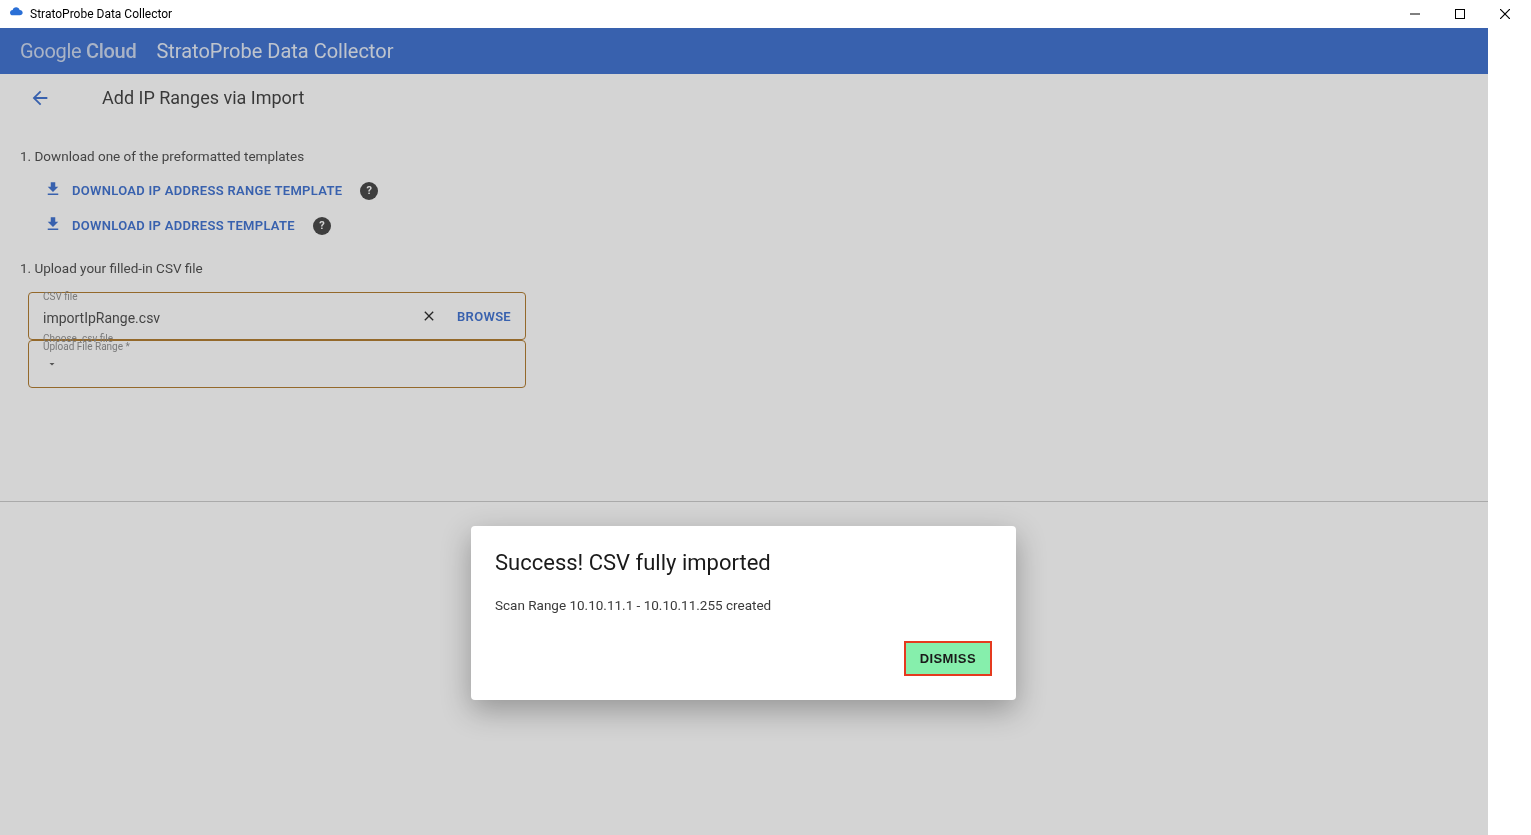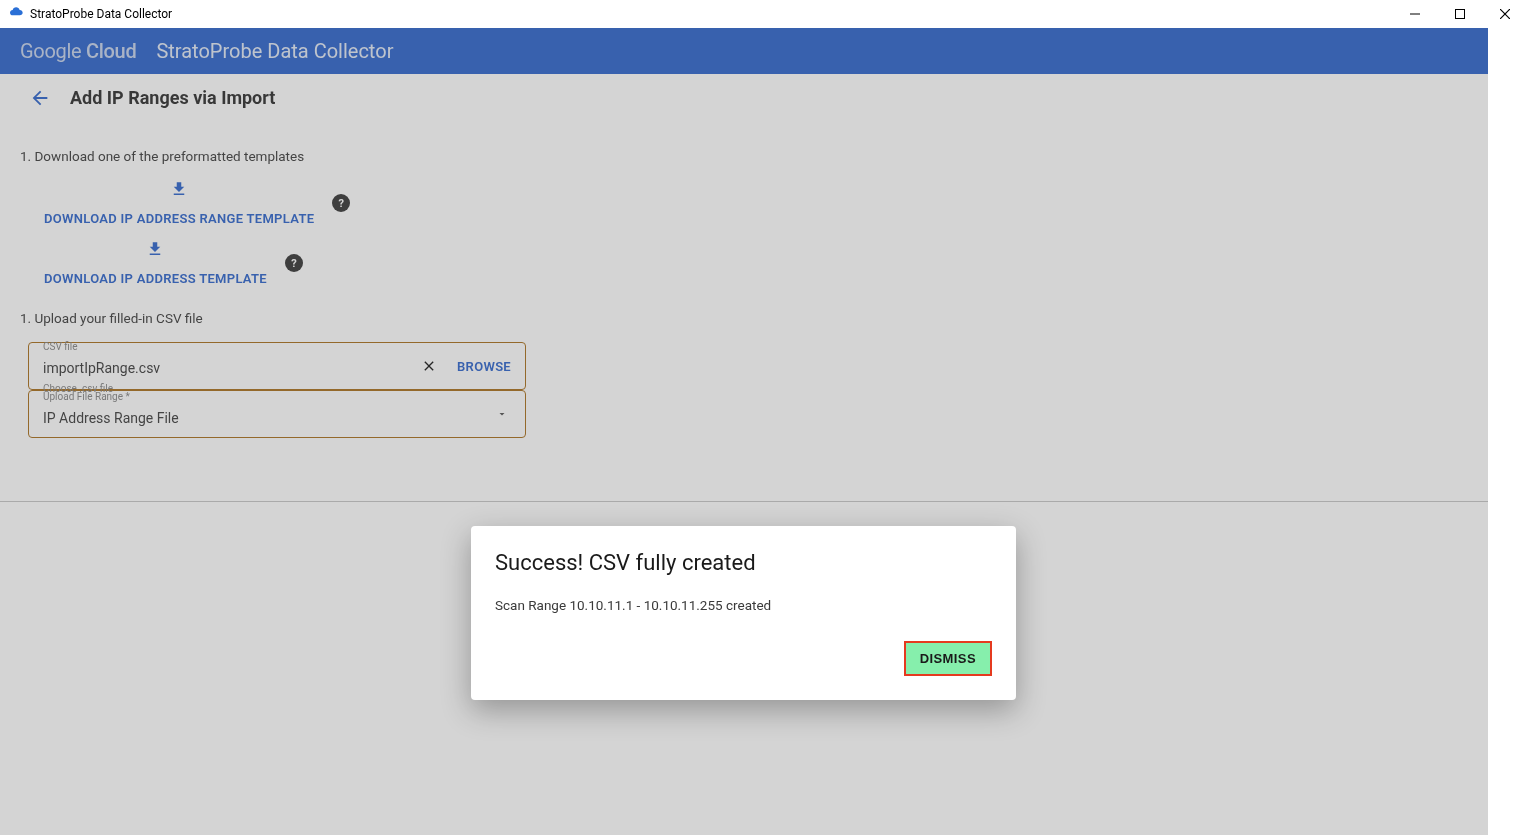--- a/index.html
+++ b/index.html
@@ -66,21 +66,22 @@
     border-bottom: 1px solid rgba(0,0,0,0);
   }
   .back-arrow {
     width: 24px; height: 24px;
     display:flex;align-items:center;justify-content:center;
     color: #1a56c7;
   }
   .subheader-title {
     font-size: 18px;
     color: #1a1a1a;
-    font-weight: 700;
+    font-weight: 400;
+    margin-left: 32px;
   }
   
   .content {
     padding: 26px 20px;
   }
   .section-title {
     font-size: 18px;
     font-weight: 500;
     color: #1a1a1a;
     margin-bottom: 14px;
@@ -98,21 +99,20 @@
     margin-bottom: 14px;
   }
   .download-link {
     display: flex;
     align-items: center;
     gap: 10px;
     color: #1a56c7;
     font-size: 13px;
     font-weight: 600;
     letter-spacing: 0.3px;
-    flex-direction: column;
   }
   .help-circle {
     width: 18px; height: 18px;
     border-radius: 50%;
     background: #222;
     color: #fff;
     display:flex;align-items:center;justify-content:center;
     font-size: 11px;
     font-weight: 700;
   }
@@ -313,34 +313,33 @@
         </svg>
     </span>
     <span class="field-browse">BROWSE</span>
   </div>
 
   <div class="field-box" style="margin-top:0;">
     <span class="field-toplabel" style="top:-6px;line-height:8px;">
       <span>Choose .csv file</span><br>
       <span>Upload File Range *</span>
     </span>
-    <span class="field-value" style="margin-top:8px;">IP Address Range File</span>
     <span class="dropdown-icon">
       <svg width="12" height="12" viewBox="0 0 24 24">
           <path fill="#444" d="M7 10l5 5 5-5z"></path>
         </svg>
     </span>
   </div>
 </div>
 
 <div class="hr-divider"></div>
 
 <div class="scroll-gutter"></div>
 
 <div class="modal-overlay">
   <div class="modal">
-    <div class="modal-title">Success! CSV fully created</div>
+    <div class="modal-title">Success! CSV fully imported</div>
     <div class="modal-line">Scan Range 10.10.11.1 - 10.10.11.255 created</div>
     <div class="modal-actions">
       <button class="dismiss-btn">DISMISS</button>
     </div>
   </div>
 </div>
 
 </body></html>

